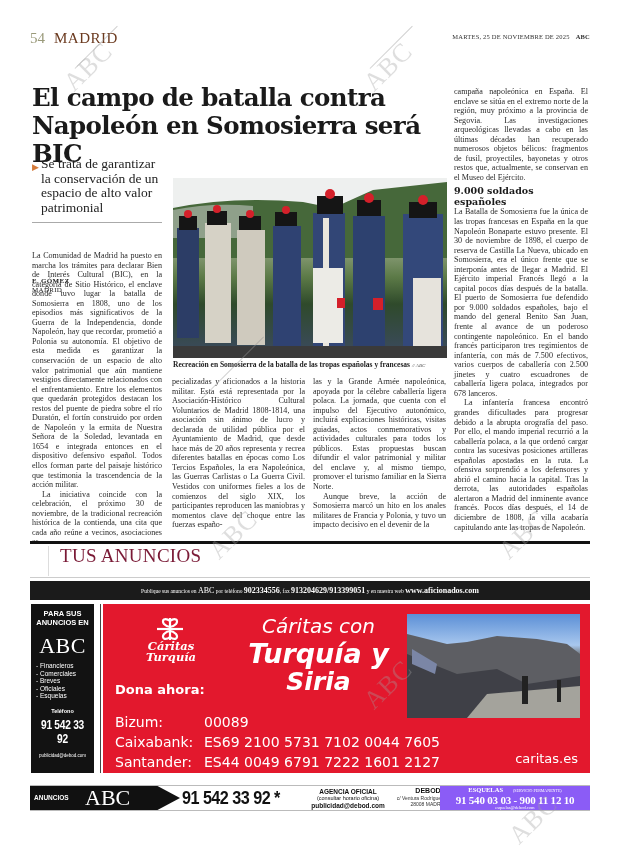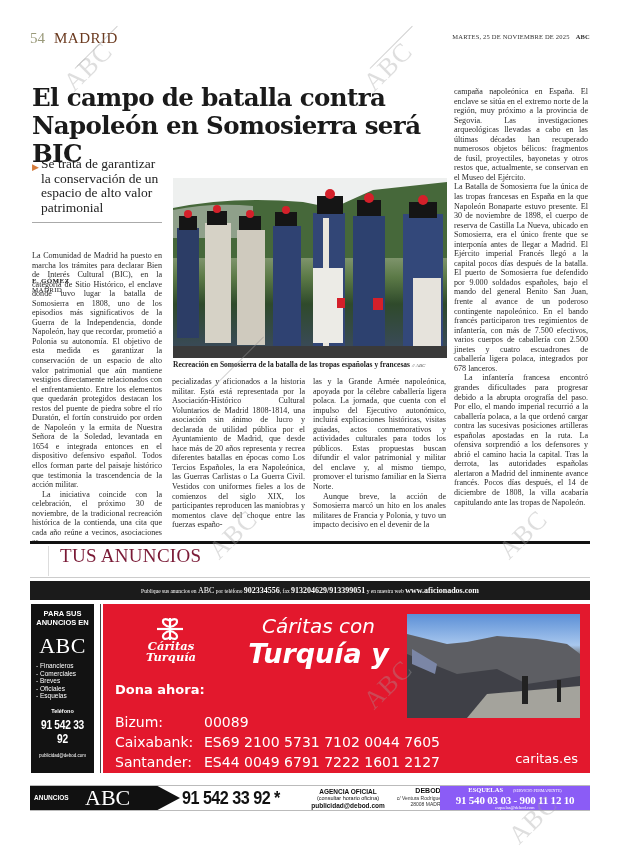--- a/index.html
+++ b/index.html
@@ -164,20 +164,21 @@
   <p>pecializadas y aficionados a la historia militar. Esta está representada por la Asociación-Histórico Cultural Voluntarios de Madrid 1808-1814, una asociación sin ánimo de lucro y declarada de utilidad pública por el Ayuntamiento de Madrid, que desde hace más de 20 años representa y recrea diferentes batallas en épocas como Los Tercios Españoles, la era Napoleónica, las Guerras Carlistas o La Guerra Civil. Vestidos con uniformes fieles a los de comienzos del siglo XIX, los participantes reproducen las maniobras y momentos clave del choque entre las fuerzas españo-</p>
 </div>
 
 <div class="col col3">
   <p>las y la Grande Armée napoleónica, apoyada por la célebre caballería ligera polaca. La jornada, que cuenta con el impulso del Ejecutivo autonómico, incluirá explicaciones históricas, visitas guiadas, actos conmemorativos y actividades culturales para todos los públicos. Estas propuestas buscan difundir el valor patrimonial y militar del enclave y, al mismo tiempo, promover el turismo familiar en la Sierra Norte.</p>
   <p class="indent">Aunque breve, la acción de Somosierra marcó un hito en los anales militares de Francia y Polonia, y tuvo un impacto decisivo en el devenir de la</p>
 </div>
 
 <div class="col col4">
   <p>campaña napoleónica en España. El enclave se sitúa en el extremo norte de la región, muy próximo a la provincia de Segovia. Las investigaciones arqueológicas llevadas a cabo en las últimas décadas han recuperado numerosos objetos bélicos: fragmentos de fusil, proyectiles, bayonetas y otros restos que, actualmente, se conservan en el Museo del Ejército.</p>
+  <div class="subhead">9.000 soldados españoles</div>
   <p>La Batalla de Somosierra fue la única de las tropas francesas en España en la que Napoleón Bonaparte estuvo presente. El 30 de noviembre de 1898, el cuerpo de reserva de Castilla La Nueva, ubicado en Somosierra, era el único frente que se interponía antes de llegar a Madrid. El Ejército imperial Francés llegó a la capital pocos días después de la batalla. El puerto de Somosierra fue defendido por 9.000 soldados españoles, bajo el mando del general Benito San Juan, frente al avance de un poderoso contingente napoleónico. En el bando francés participaron tres regimientos de infantería, con más de 7.500 efectivos, varios cuerpos de caballería con 2.500 jinetes y cuatro escuadrones de caballería ligera polaca, integrados por 678 lanceros.</p>
   <p class="indent">La infantería francesa encontró grandes dificultades para progresar debido a la abrupta orografía del paso. Por ello, el mando imperial recurrió a la caballería polaca, a la que ordenó cargar contra las sucesivas posiciones artilleras españolas apostadas en la ruta. La ofensiva sorprendió a los defensores y abrió el camino hacia la capital. Tras la derrota, las autoridades españolas alertaron a Madrid del inminente avance francés. Pocos días después, el 14 de diciembre de 1808, la villa acabaría capitulando ante las tropas de Napoleón.</p>
 </div>
 
 <div class="ads-top-rule"></div>
 <div class="ads-left-line"></div>
 <div class="ads-title">TUS ANUNCIOS</div>
 <div class="ads-mid-rule"></div>
 
 <div class="ads-bar">
@@ -218,20 +219,21 @@
     </g>
   </svg>
   <div class="brand">
     <div>Cáritas</div>
     <div>Turquía</div>
   </div>
   <div class="dona">Dona ahora:</div>
   <div class="big">
     <span class="l1">Cáritas con</span>
     <span class="l2">Turquía y</span>
+    <span class="l3">Siria</span>
   </div>
   <div class="rows">
     <div class="row"><span class="lbl">Bizum:</span><span>00089</span></div>
     <div class="row"><span class="lbl">Caixabank:</span><span>ES69 2100 5731 7102 0044 7605</span></div>
     <div class="row"><span class="lbl">Santander:</span><span>ES44 0049 6791 7222 1601 2127</span></div>
   </div>
   <div class="quake">
     <svg width="173" height="104" viewBox="0 0 173 104">
       <path d="M0 20 L40 30 L60 28 L90 22 L130 25 L160 30 L173 40 L173 104 L0 104 Z" fill="#5d5e63"></path>
       <path d="M0 40 L50 60 L90 55 L120 70 L173 62 L173 104 L0 104 Z" fill="#3f4047"></path>

